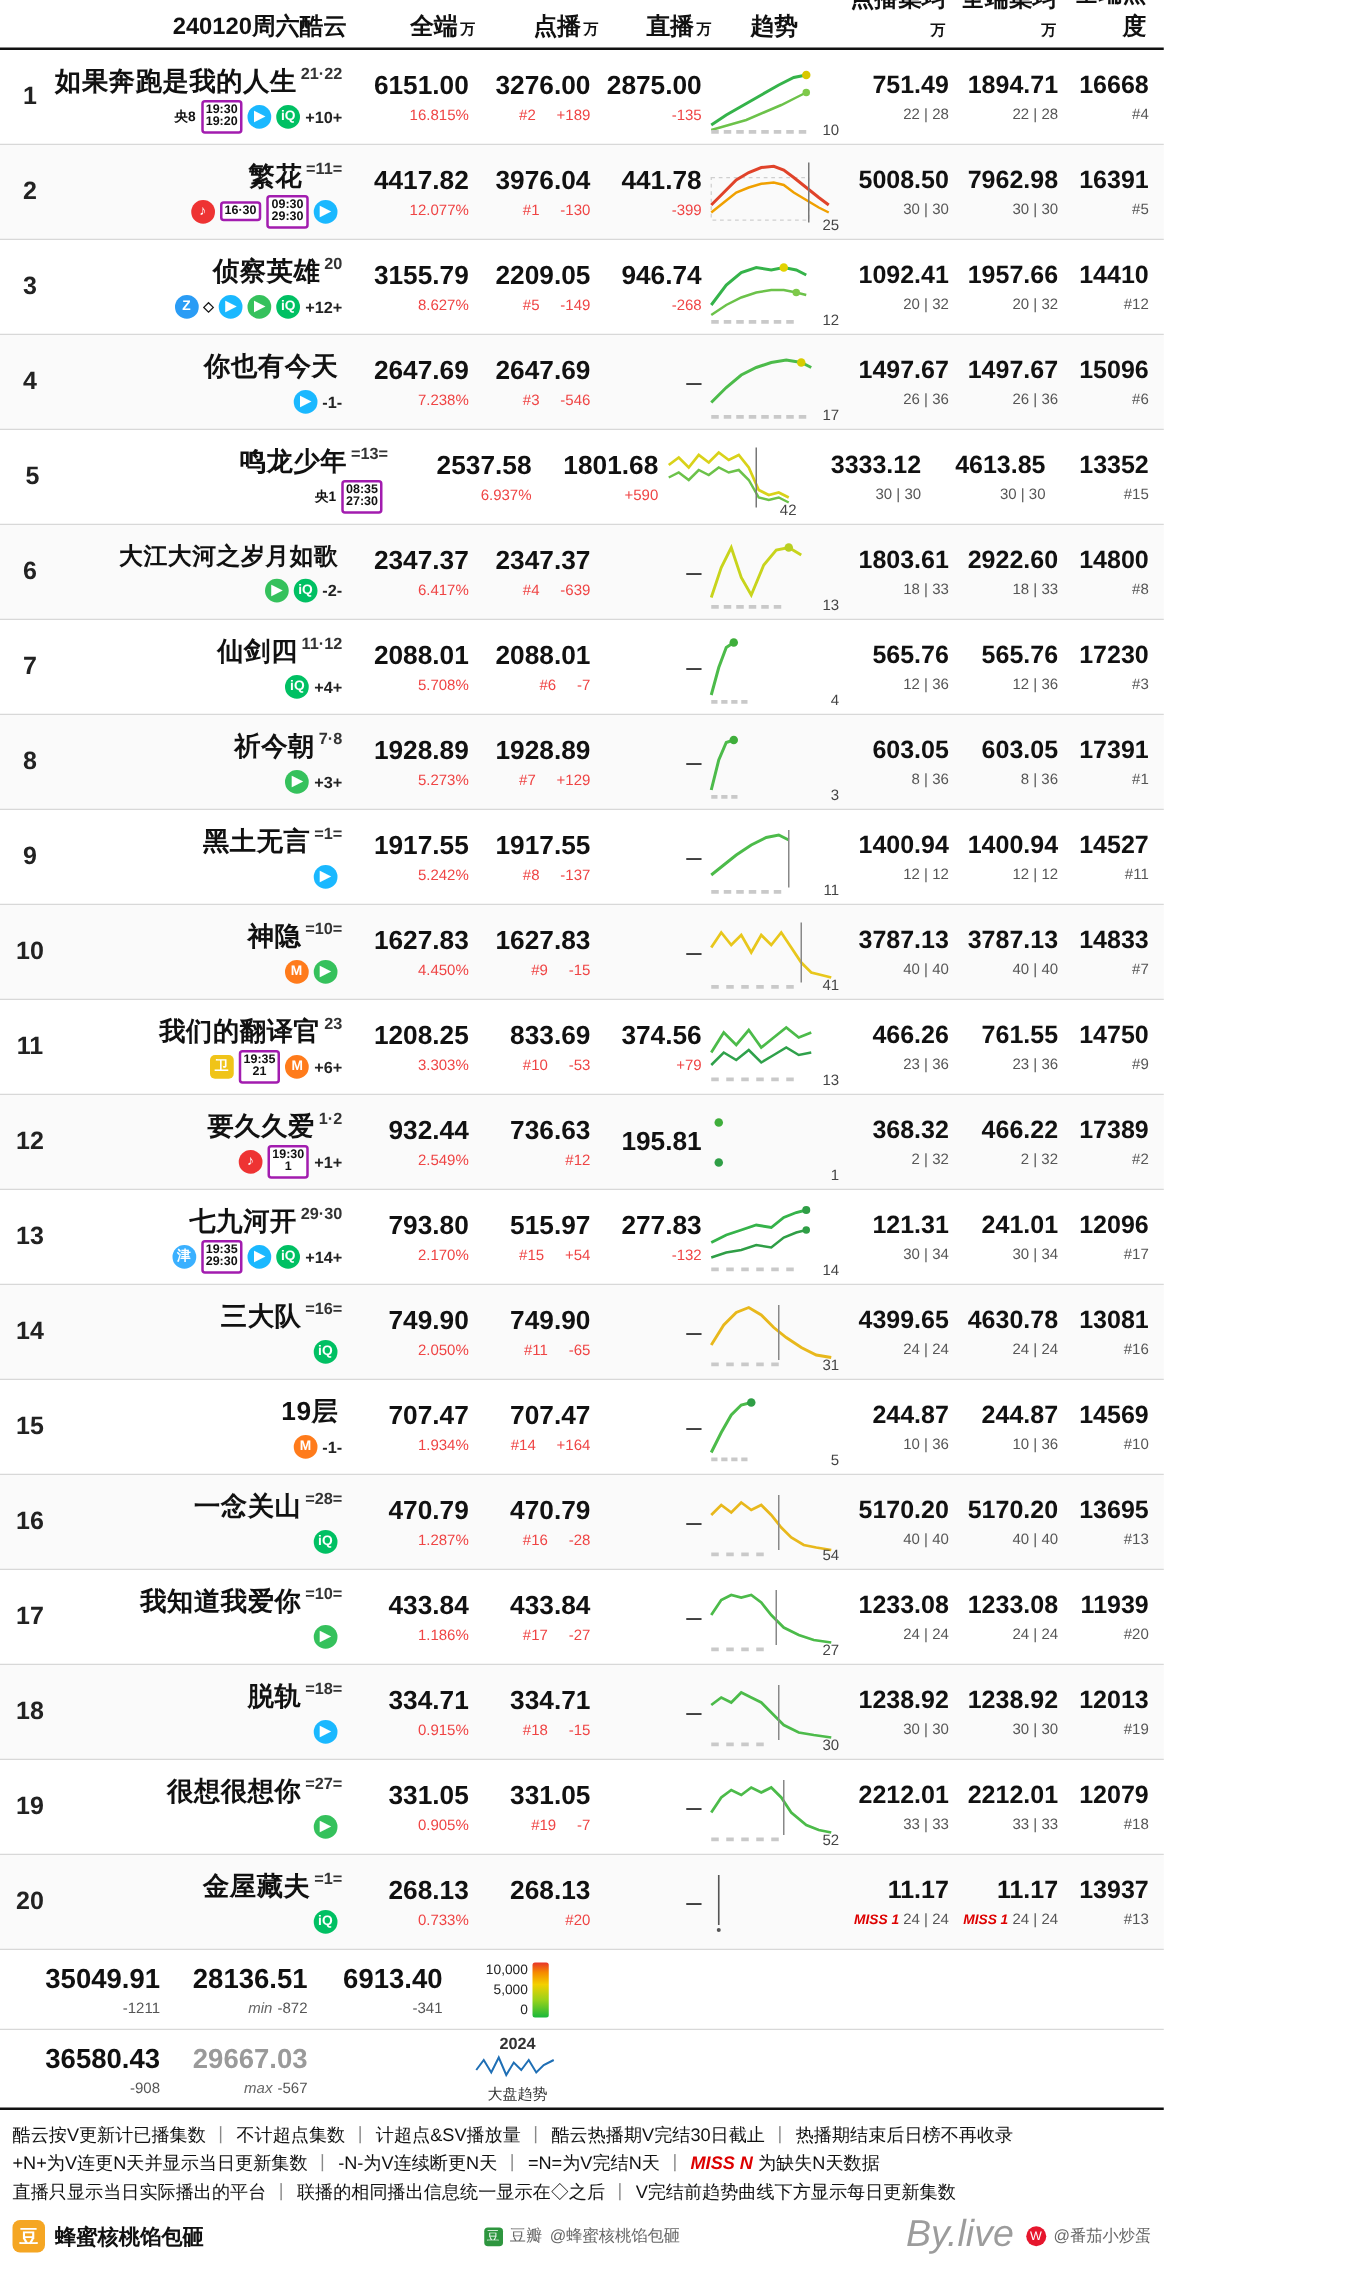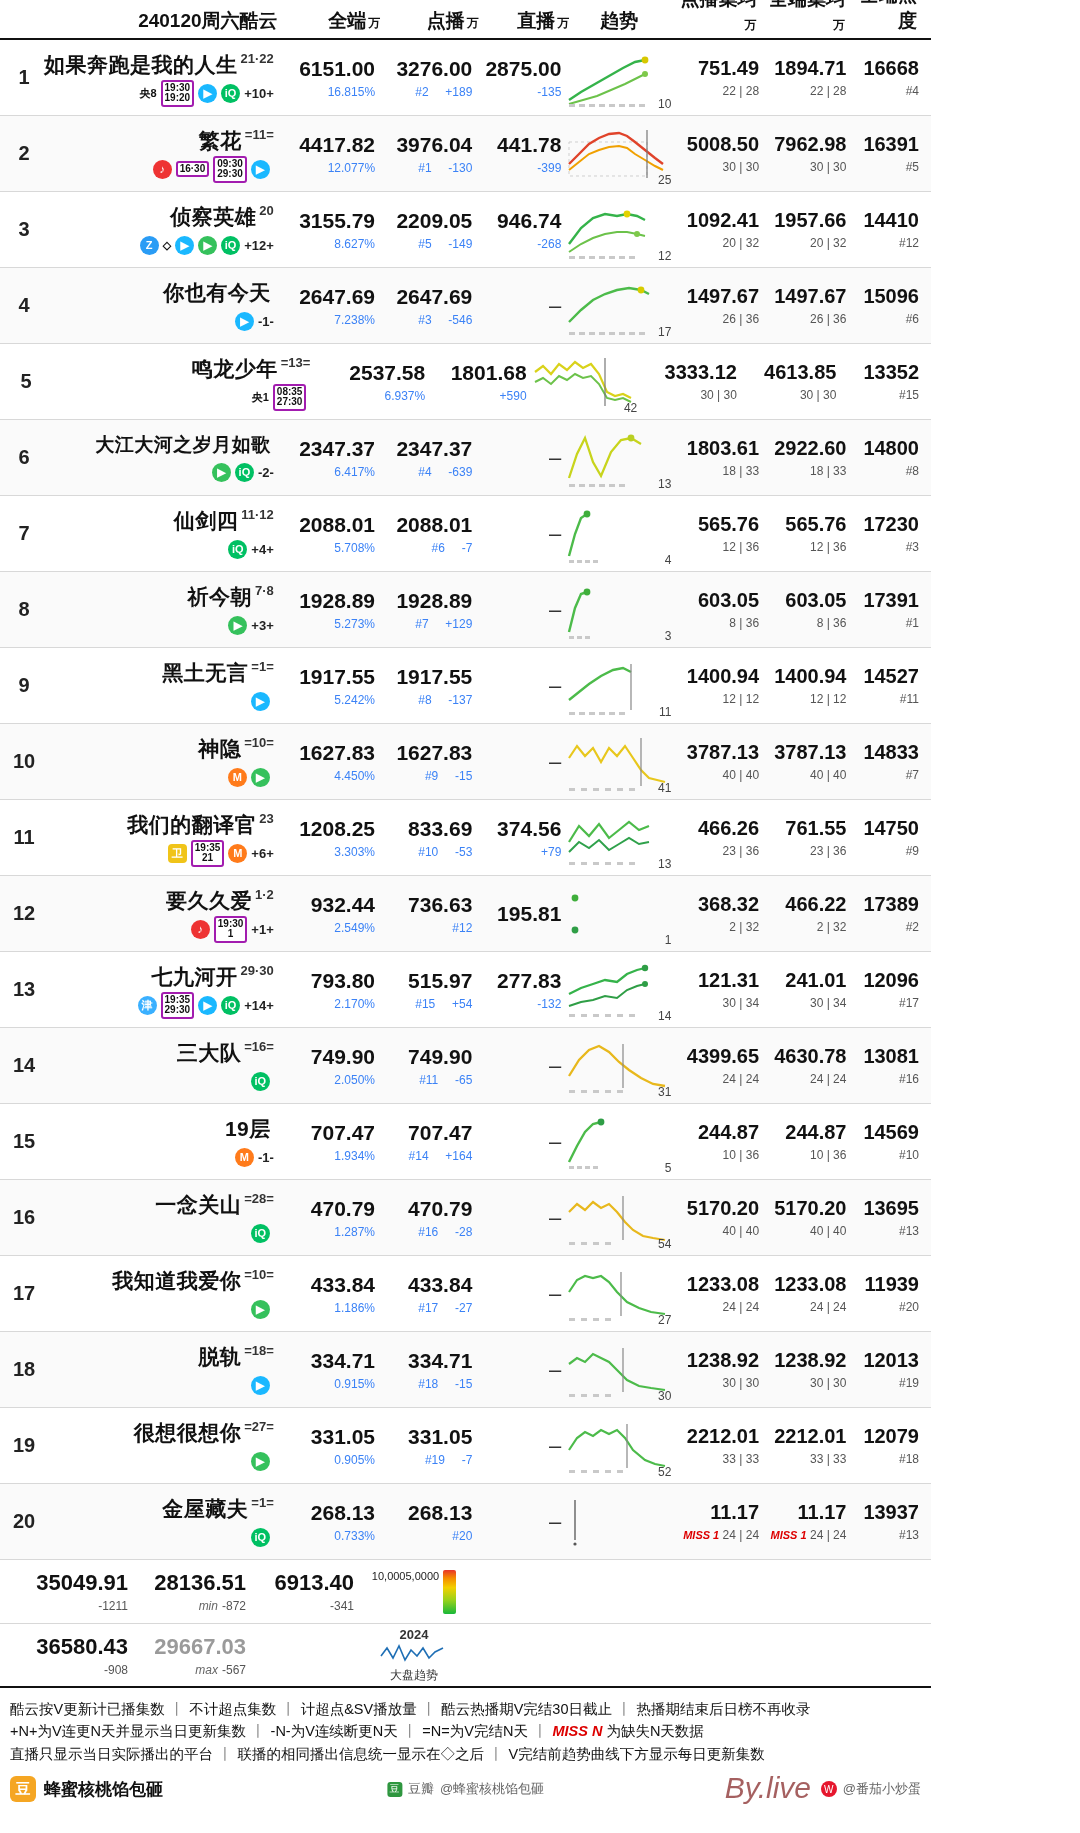--- a/index.html
+++ b/index.html
@@ -77,21 +77,21 @@
   }
   .tv-badge i { font-style:normal; display:block; }
   .tv-label { font-size:11px; font-weight:bold; color:#111; }
 
   
   .c-num { display:flex; flex-direction:column; justify-content:center; align-items:flex-end; }
   .c-v1 { width:118px; }
   .c-v2 { width:118px; }
   .c-v3 { width:108px; }
   .n-main { font-size:21px; font-weight:bold; color:#111; }
-  .n-sub  { font-size:12px; color:#3b82f6; margin-top:4px; }
+  .n-sub  { font-size:12px; color:#ef4444; margin-top:4px; }
   .n-dash { font-size:22px; color:#333; }
 
   .c-trend { width:120px; position:relative; display:flex; align-items:center; justify-content:center; }
   .trend-svg { display:block; }
   .trend-n {
     position:absolute; right:2px; bottom:4px;
     font-size:12px; color:#444;
   }
 
   .c-a1 { width:104px; }
@@ -110,21 +110,21 @@
     width:324px; text-align:right; padding-right:14px;
     font-size:23px; color:#333; letter-spacing:3px;
   }
   .tl-v { display:flex; flex-direction:column; align-items:flex-end; justify-content:center; }
   .tl-main { font-size:22px; font-weight:bold; }
   .tl-main.grey { color:#9a9a9a; }
   .tl-sub { font-size:12px; color:#555; margin-top:3px; }
   .tl-sub .it { font-style:italic; color:#666; margin-right:4px;}
 
   .legend { width:120px; display:flex; align-items:center; justify-content:center; gap:4px; }
-  .legend-nums { font-size:11px; color:#222; display:flex; flex-direction:row; justify-content:space-between; height:44px; text-align:right; }
+  .legend-nums { font-size:11px; color:#222; display:flex; flex-direction:column; justify-content:space-between; height:44px; text-align:right; }
   .legend-bar { width:13px; height:44px; border-radius:2px;
     background:linear-gradient(to top,#18b83a 0%,#9ad21a 32%,#f3d000 60%,#f58a00 82%,#e8352b 100%); }
 
   .dapan-trend { width:120px; text-align:center; font-size:12px; color:#333; }
   .dapan-trend .yr { font-weight:bold; font-size:13px; }
 
   
   .notes { padding:10px 10px 4px 10px; font-size:14.5px; line-height:1.55; color:#111; }
   .notes .sep { color:#888; margin:0 5px; }
   .notes .miss-i { color:#d00; font-style:italic; font-weight:bold; }
@@ -135,21 +135,21 @@
   .foot-logo { width:26px; height:26px; border-radius:6px; background:#f5a623;
     display:flex; align-items:center; justify-content:center; color:#fff; font-size:15px; font-weight:bold; }
   .foot-name { font-size:17px; font-weight:bold; }
   .foot-center { position:absolute; left:50%; transform:translateX(-50%);
     display:flex; align-items:center; gap:6px; font-size:13px; color:#666; }
   .foot-right { position:absolute; right:10px; display:flex; align-items:center; gap:6px; font-size:13px; color:#666; }
   .wb-ico { width:16px; height:16px; border-radius:50%; background:#e6162d; color:#fff;
     font-size:10px; display:inline-flex; align-items:center; justify-content:center; }
   .douban-ico { width:15px; height:15px; border-radius:3px; background:#2e963f; color:#fff;
     font-size:10px; display:inline-flex; align-items:center; justify-content:center; }
-  .wm { position:absolute; right:120px; bottom:8px; font-size:30px; color:#7f1d1d; font-style:italic; opacity:.7;}
+  .wm { position:absolute; right:120px; bottom:8px; font-size:30px; color:#737373; font-style:italic; opacity:.7;}
 </style>
 </head>
 <body>
 
 <div class="page">
 
   <div class="hdr">
     <div class="c-rank"></div>
     <div class="c-title">240120周六酷云</div>
     <div class="c-v1"><span>全端</span><span class="wan">万</span></div>

